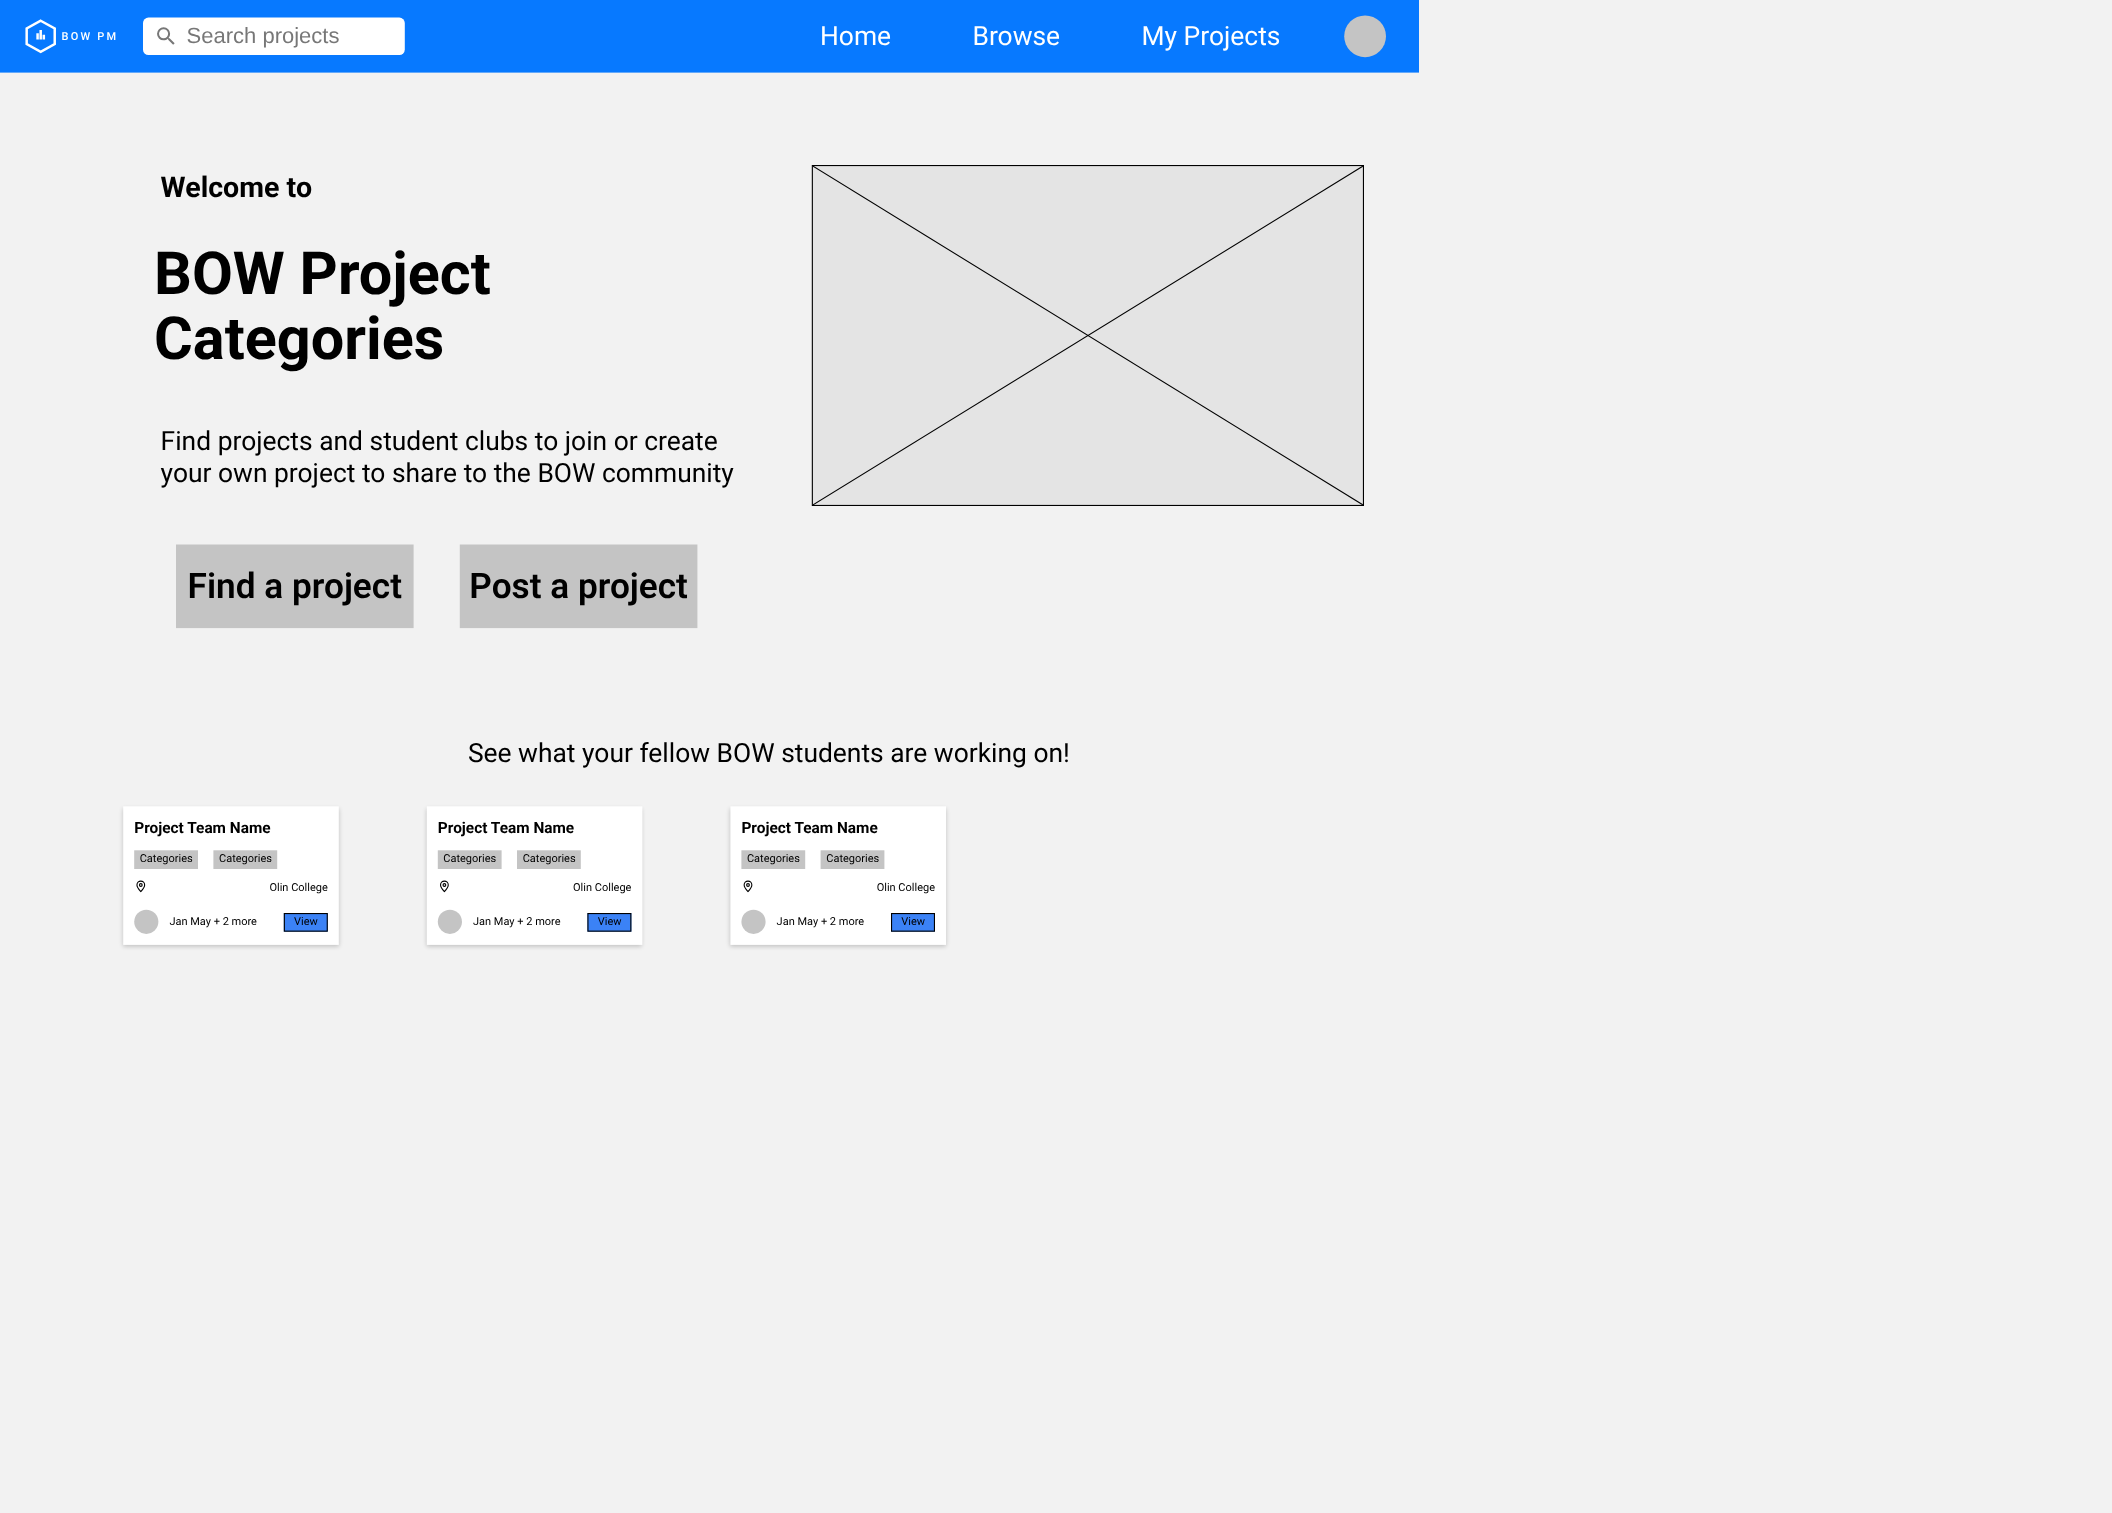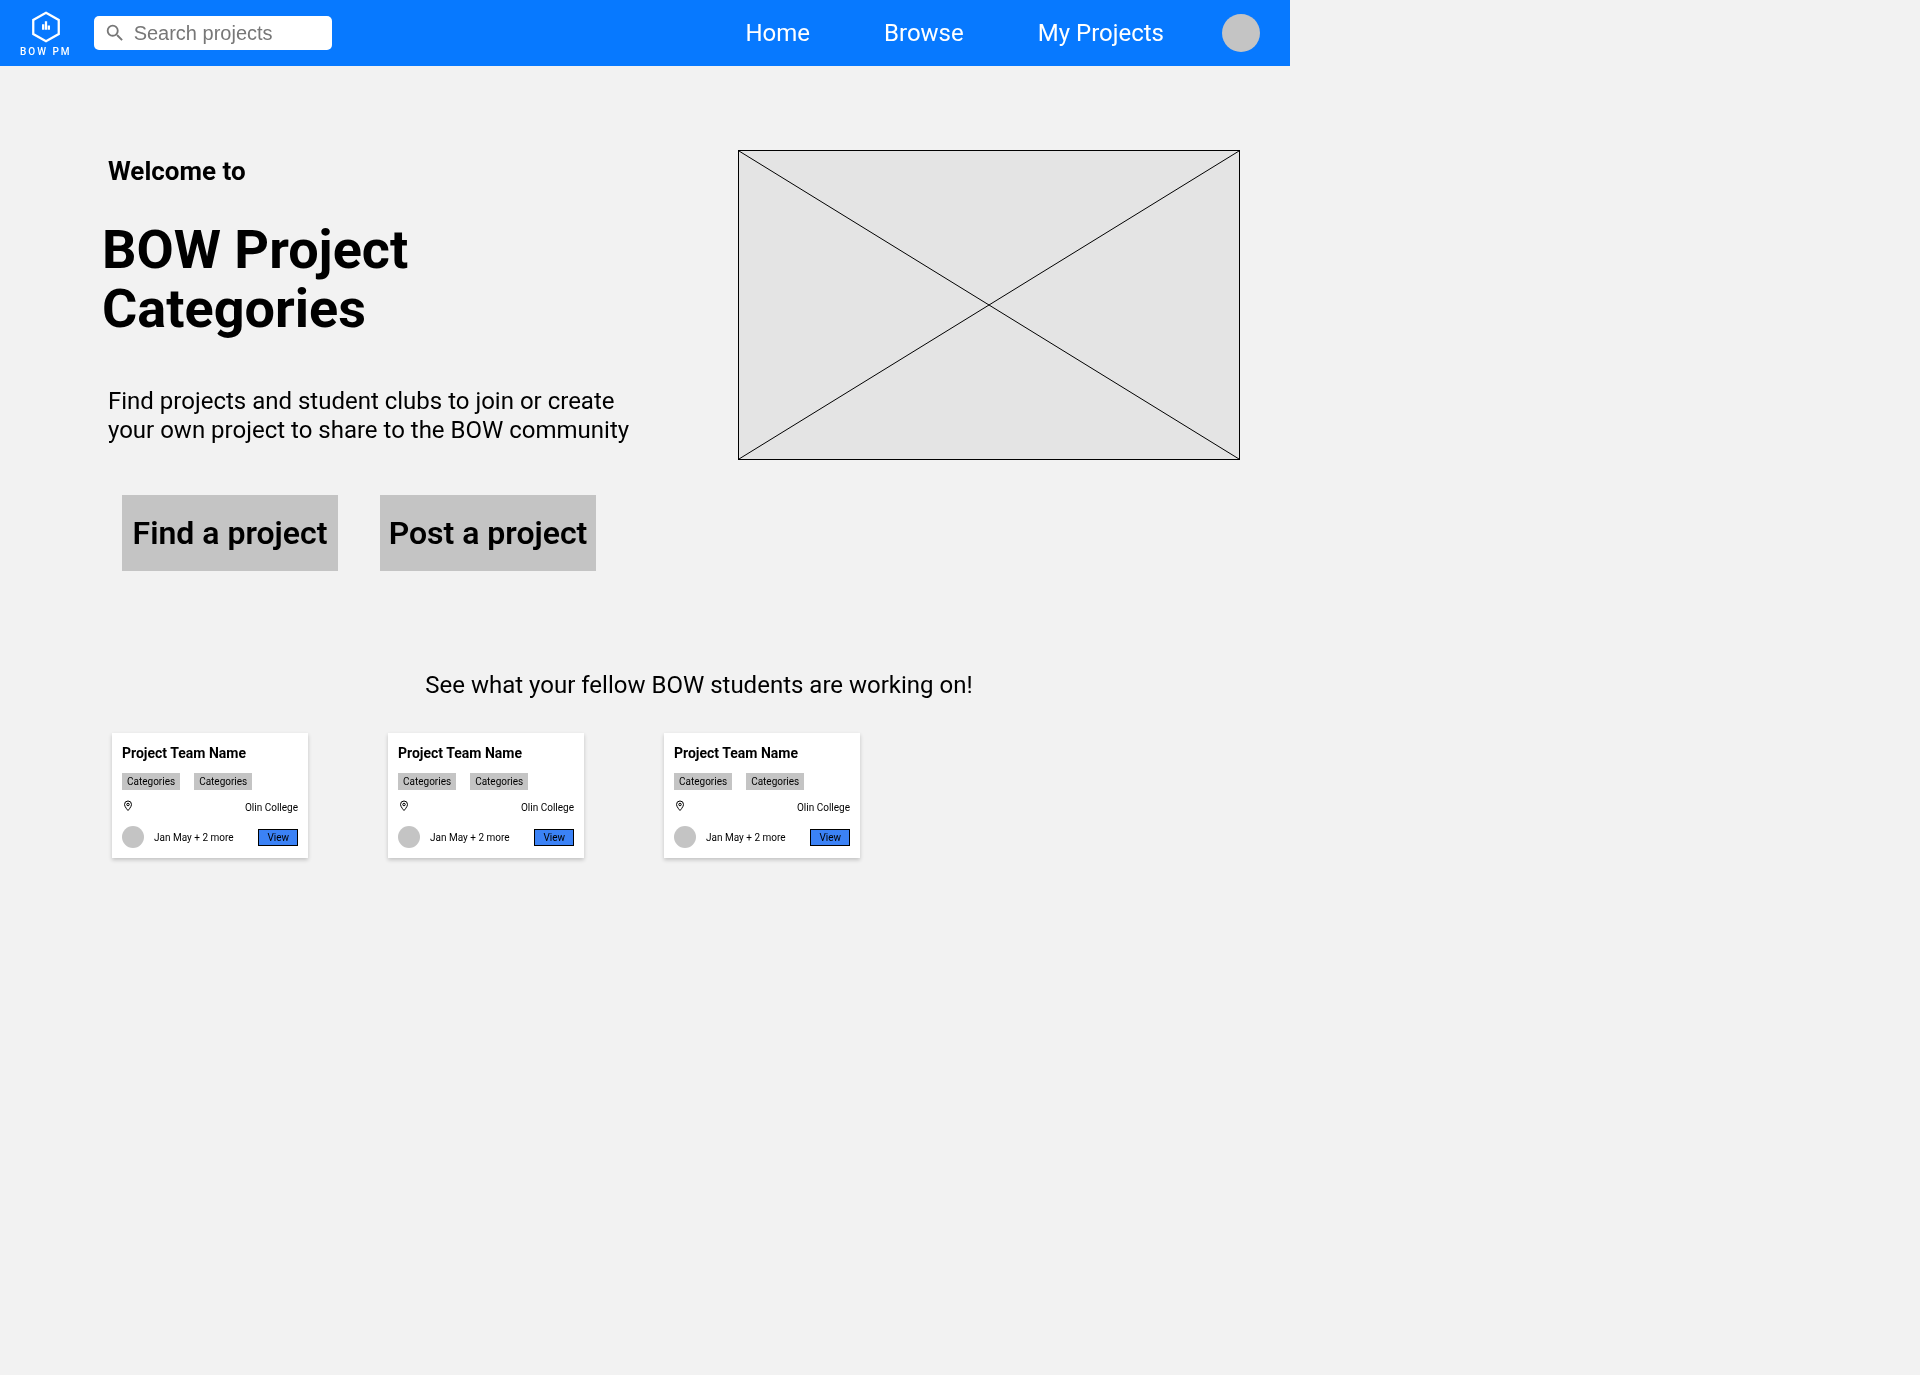--- a/index.html
+++ b/index.html
@@ -15,21 +15,20 @@
   .header {
     background: #0779FF;
     height: 66px;
     display: flex;
     align-items: center;
     padding: 0 30px 0 20px;
     gap: 22px;
   }
   .logo-wrap {
     display: flex;
-    flex-direction: column;
     align-items: center;
     gap: 2px;
   }
   .logo svg { display: block; }
   .logo-text {
     color: #fff;
     font-size: 10px;
     letter-spacing: 2px;
     font-weight: 500;
   }
@@ -67,21 +66,21 @@
     background: #c4c4c4;
     margin-left: 10px;
   }
 
   
   .hero {
     display: flex;
     padding: 90px 50px 0 108px;
     gap: 70px;
   }
-  .hero-left { flex: 1; }
+  .hero-left { flex: 1; margin-left: 38px; }
   .welcome {
     font-size: 26px;
     font-weight: 700;
     margin-bottom: 34px;
   }
   .hero-title {
     font-size: 54px;
     font-weight: 700;
     margin-left: -6px;
     line-height: 1.1;

